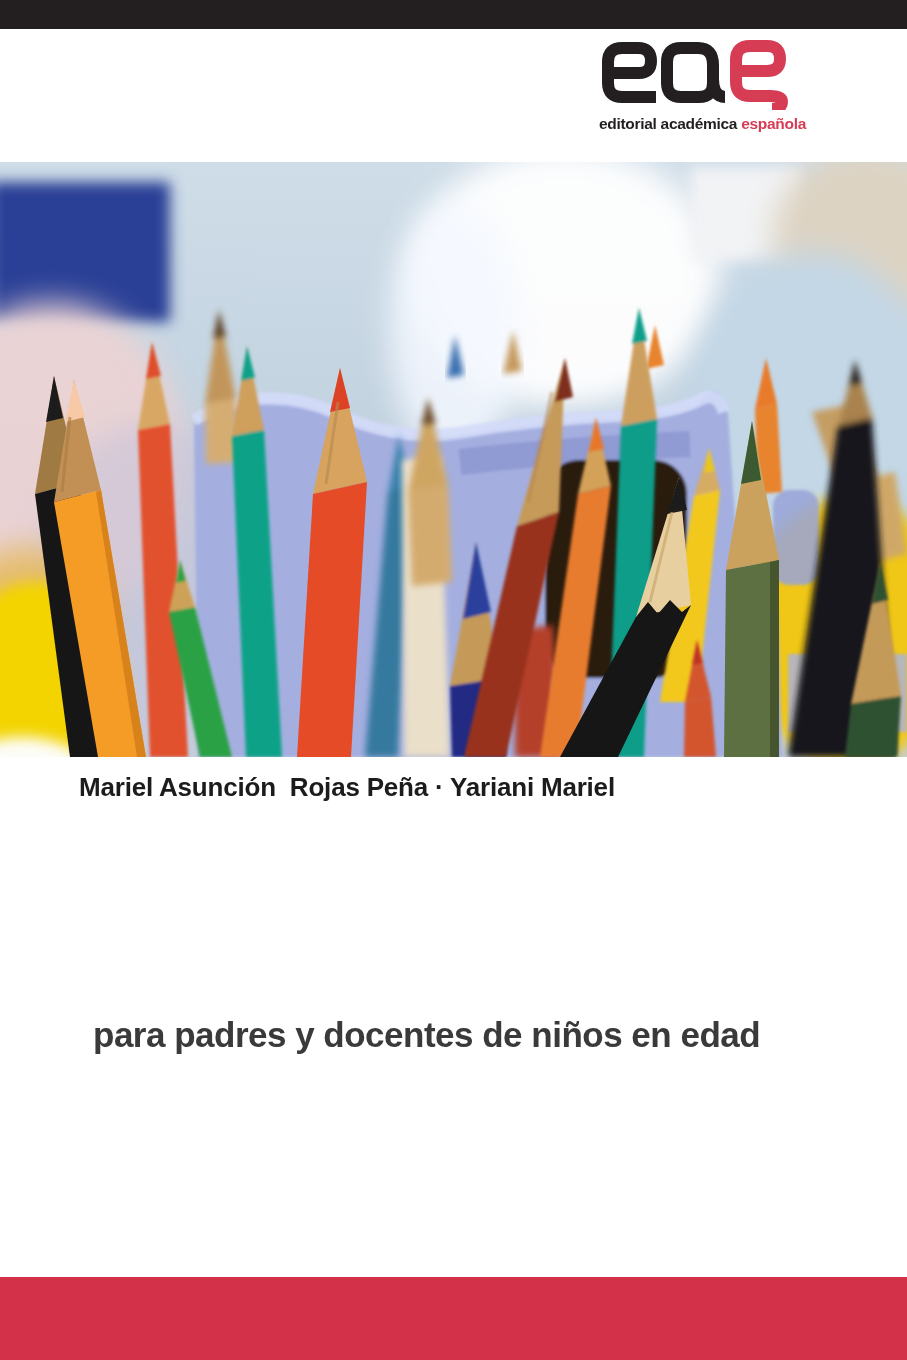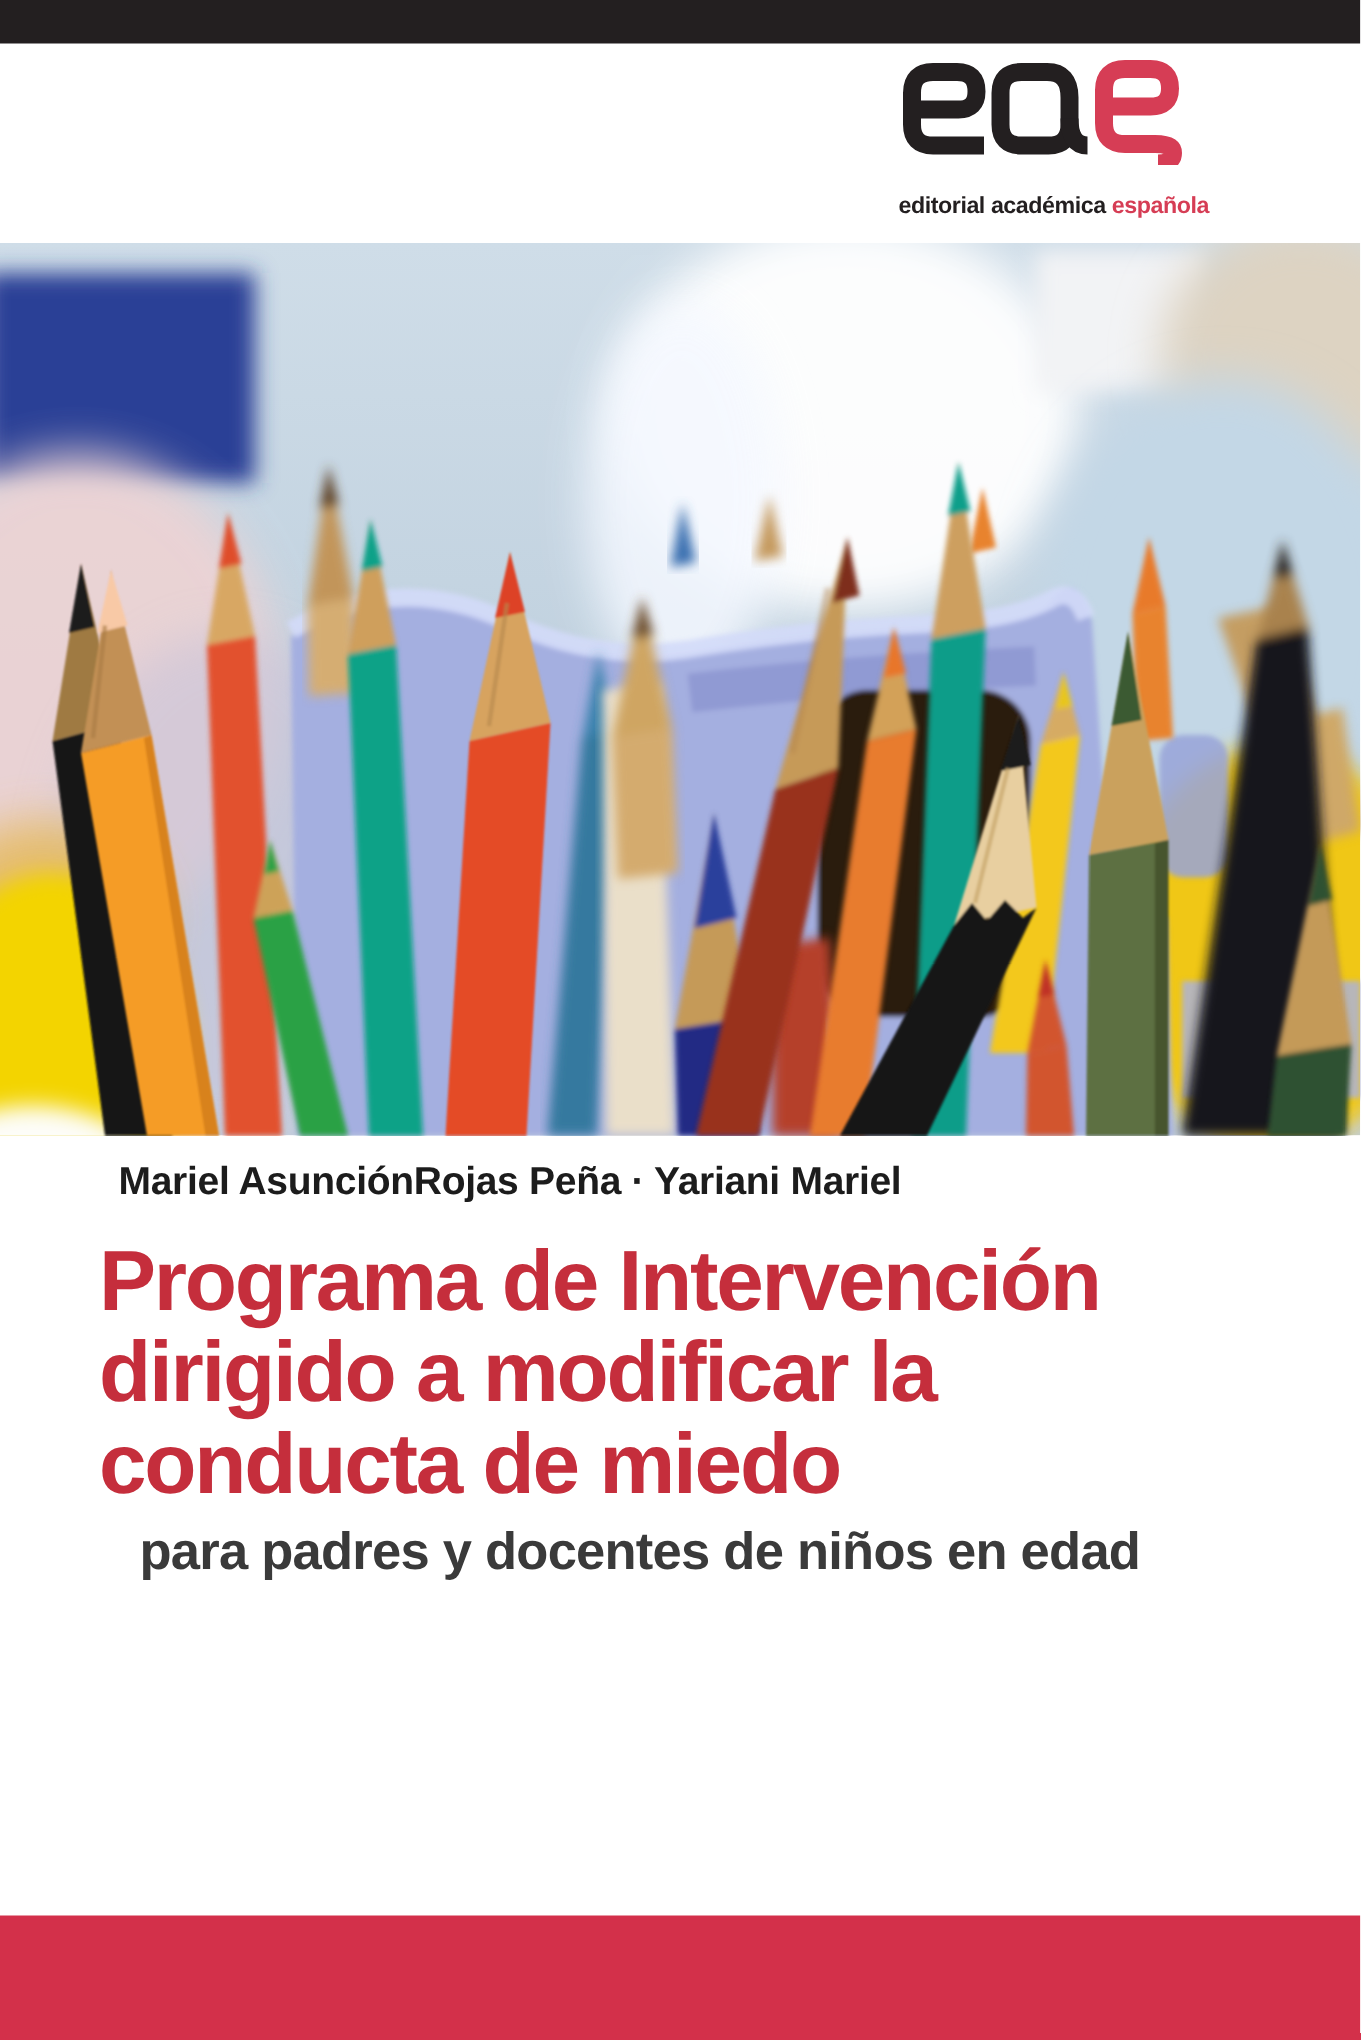--- a/index.html
+++ b/index.html
@@ -3,26 +3,26 @@
 <meta charset="utf-8">
 <style>
   html,body{margin:0;padding:0;background:#ffffff;}
   body{width:907px;height:1360px;font-family:"Liberation Sans", sans-serif;}
   .cover{position:relative;width:907px;height:1360px;background:#ffffff;overflow:hidden;}
 
   .top-bar{position:absolute;left:0;top:0;width:907px;height:29px;background:#231f20;}
   .bottom-bar{position:absolute;left:0;top:1277px;width:907px;height:83px;background:#d3304a;}
 
   .logo-area{position:absolute;left:599px;top:38px;width:225px;}
-  .logo-tagline{margin-top:14px;font-size:15.5px;font-weight:bold;letter-spacing:-0.3px;color:#231f20;white-space:nowrap;}
+  .logo-tagline{margin-top:1px;font-size:15.5px;font-weight:bold;letter-spacing:-0.3px;color:#231f20;white-space:nowrap;}
   .logo-tagline .red{color:#d63d55;}
 
   .photo{position:absolute;left:0;top:162px;width:907px;height:595px;overflow:hidden;}
 
-  .authors{position:absolute;left:79px;top:772px;display:flex;
+  .authors{position:absolute;left:79px;top:772px;display:flex;gap:14px;
            font-size:26px;font-weight:bold;color:#1c1c1c;letter-spacing:-0.2px;white-space:nowrap;}
 
   .title{position:absolute;left:66px;top:824px;width:800px;
          font-size:57px;line-height:61px;font-weight:bold;color:#c52e3c;letter-spacing:-1.5px;}
   .subtitle{position:absolute;left:77px;top:1013px;width:780px;
             font-size:35px;line-height:44px;font-weight:bold;color:#3a3a3a;letter-spacing:-0.5px;margin-left:16px;}
 </style>
 </head>
 <body>
 
@@ -215,25 +215,20 @@
         </g>
       </g>
     </svg>
   </div>
 
   <div class="authors">
     <span>Mariel Asunción</span>
     <span>Rojas Peña · Yariani Mariel</span>
   </div>
 
-  <div class="title">
-    <div>Programa de Intervención</div>
-    <div>dirigido a modificar la</div>
-    <div>conducta de miedo</div>
-  </div>
 
   <div class="subtitle">
     <div>para padres y docentes de niños en edad</div>
   </div>
 
   <div class="bottom-bar"></div>
 
 </div>
 
 </body></html>

